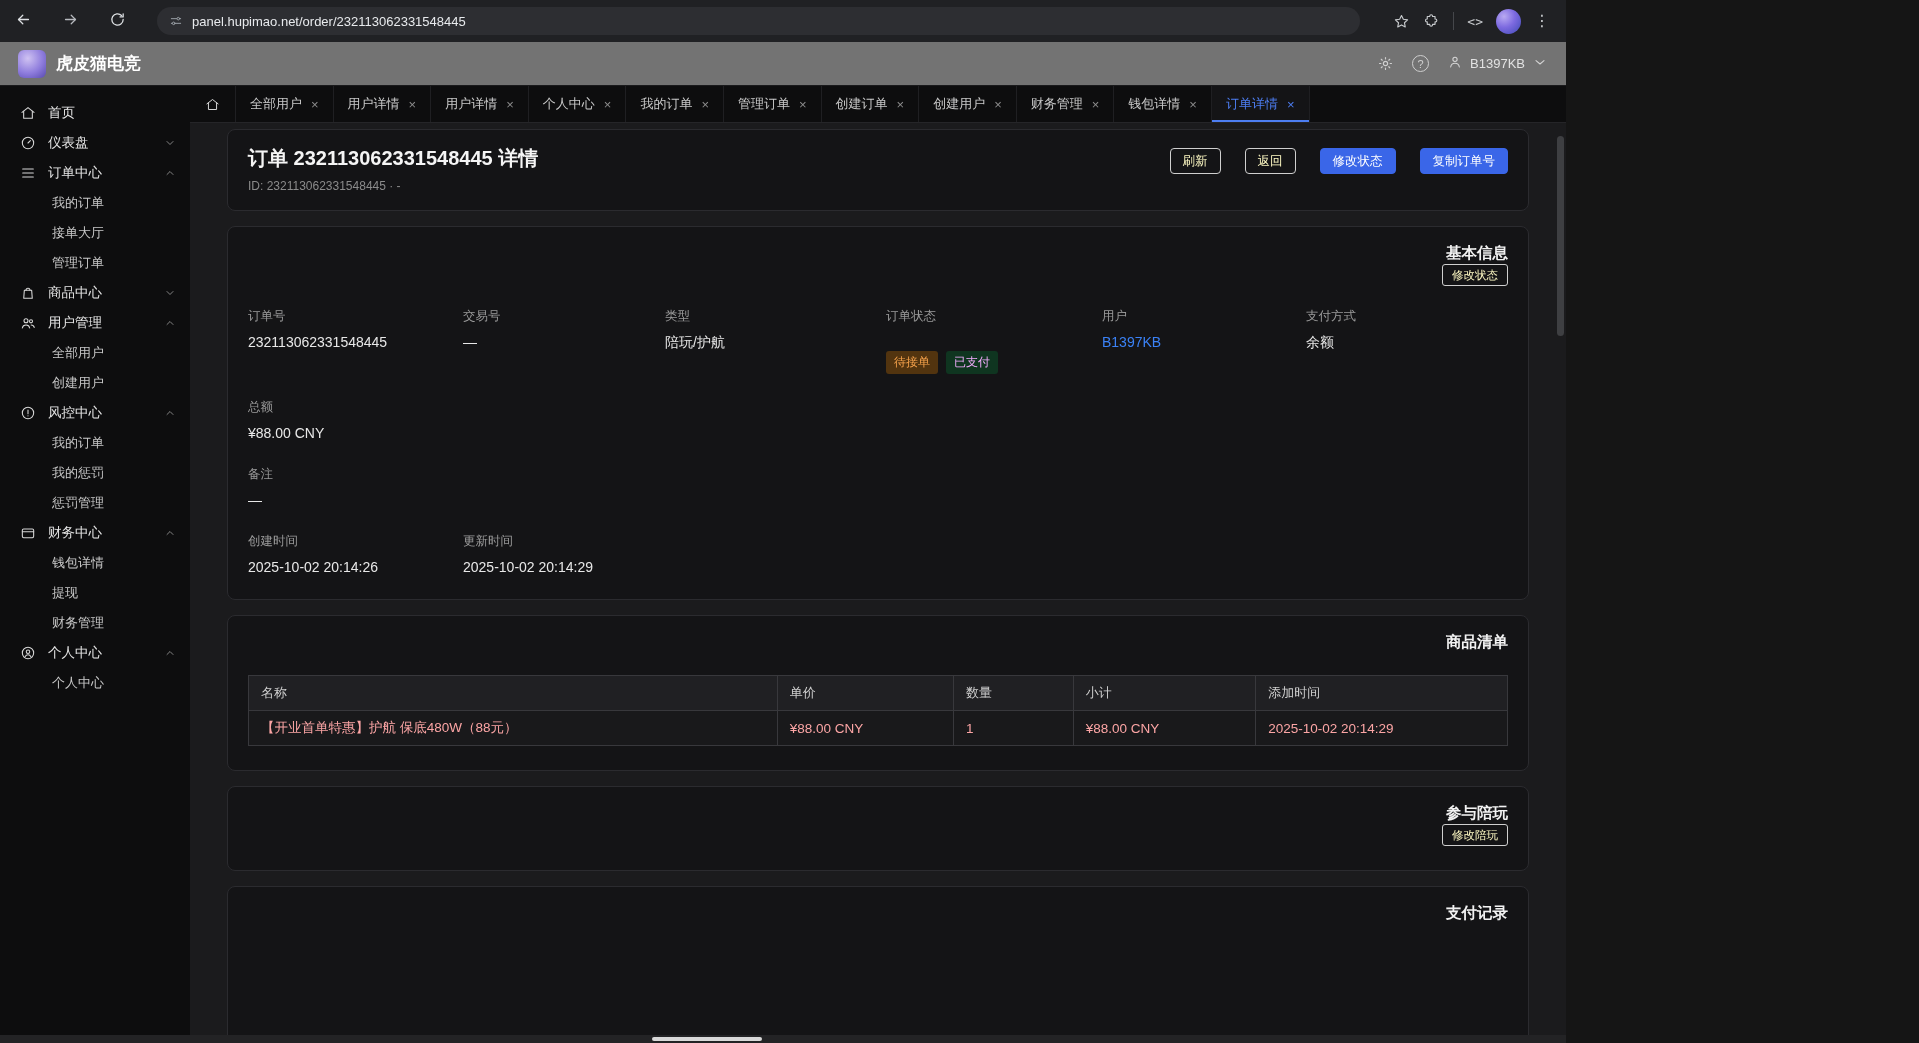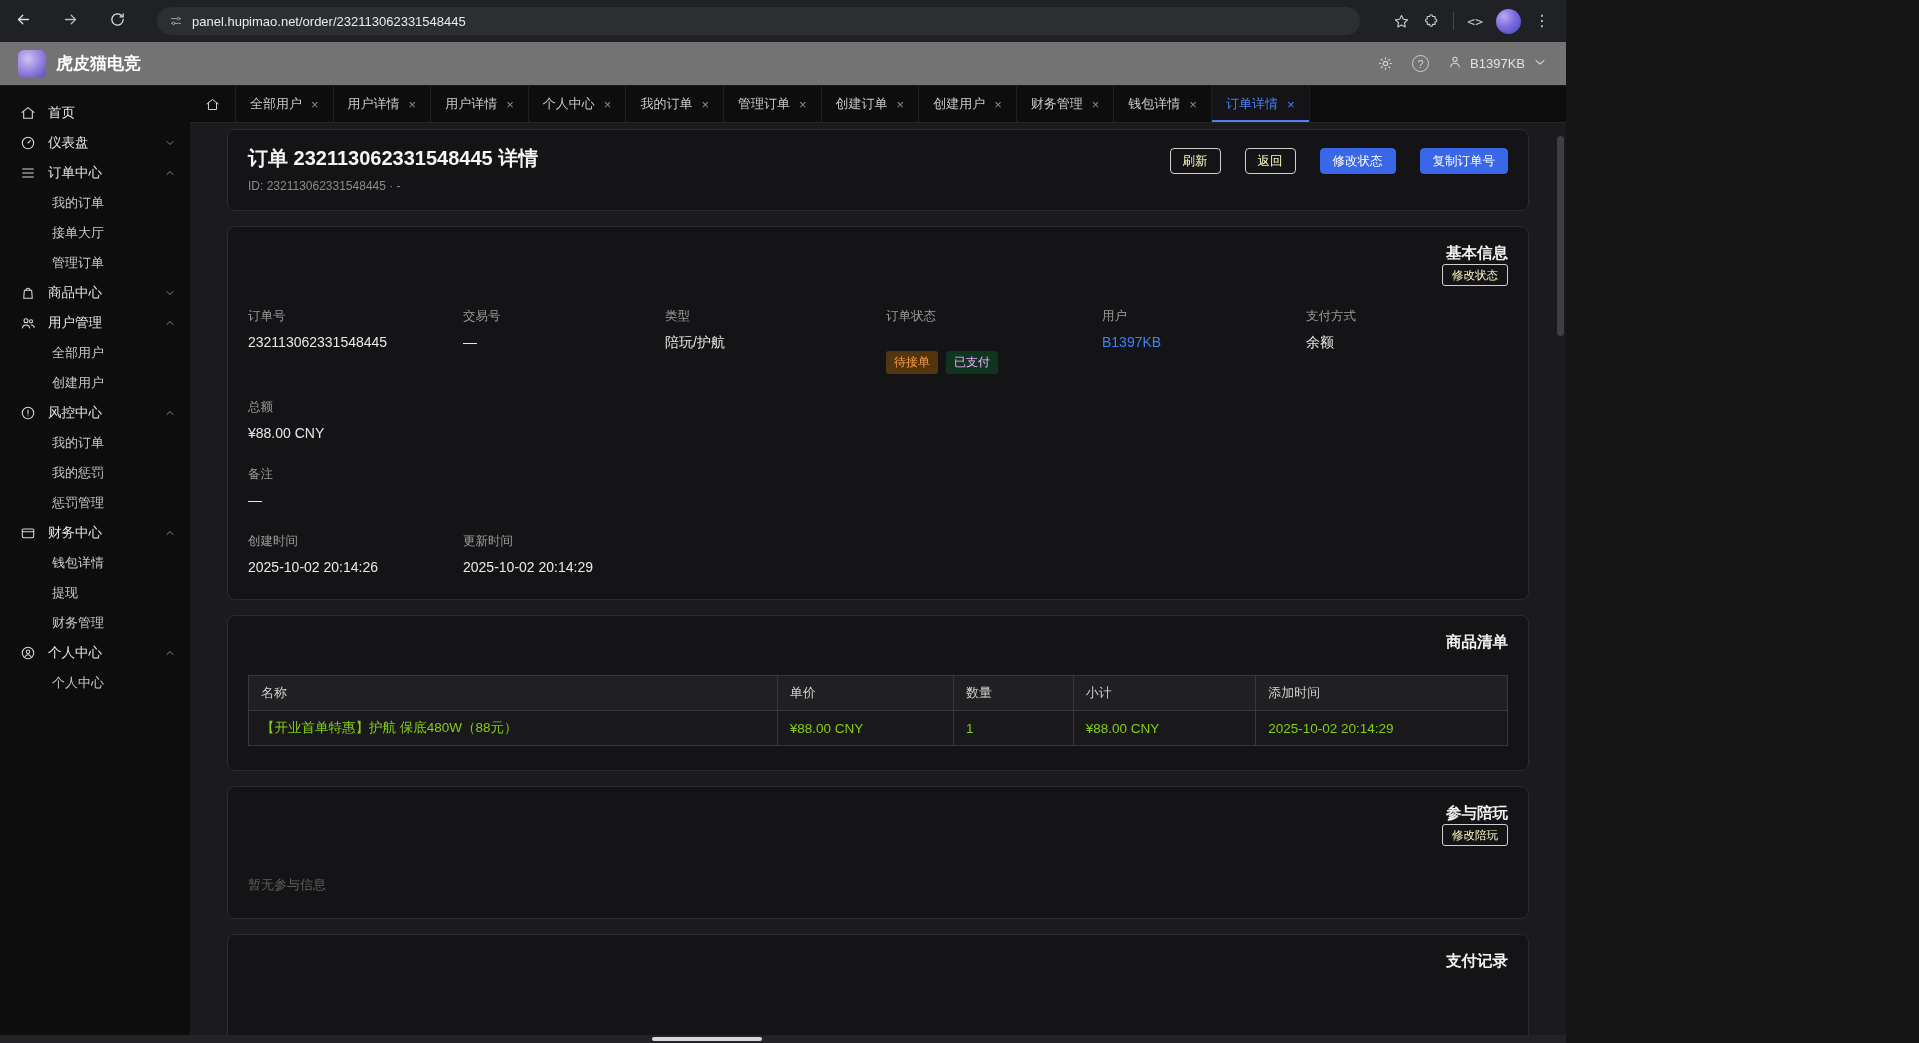--- a/index.html
+++ b/index.html
@@ -84,21 +84,21 @@
   .field.col2 { grid-column:2 / -1; }
   .link { color:#3b82f6; text-decoration:none; cursor:pointer; }
 
   .badge { display:inline-block; padding:3px 8px; border-radius:3px; font-size:12px; margin-right:8px; }
   .badge.pending { background:#52340f; color:#f5a14b;margin-top:17px; }
   .badge.paid { background:#0f3520; color:#f0abfc; }
 
   table.items { width:100%; border-collapse:collapse; }
   .items th, .items td { border:1px solid #38383c; text-align:left; padding:8px 12px;margin-top:11px; }
   .items th { background:#202023; color:#cfcfcf; font-size:13px; font-weight:normal; height:32px; }
-  .items td { background:#19191b; color:#84cc16; font-size:13.5px; height:35px; }
+  .items td { background:#19191b; color:#fca5a5; font-size:13.5px; height:35px; }
 
   .empty-text { color:#5f5f5f; font-size:13px; margin-top:30px; }
   .payments-card { min-height:420px; }
 
   
   .vthumb { position:absolute; right:2px; top:50px; width:7px; height:200px; background:#3e3f42; border-radius:4px; }
   .hscroll { flex:0 0 8px; background:#232325; position:relative; }
   .hthumb { position:absolute; left:652px; top:2px; width:110px; height:4px; background:#d9d9d9; border-radius:2px; }
 </style>
 </head>
@@ -483,21 +483,20 @@
               </tr>
             </tbody>
           </table>
         </div>
 
         <div class="card card-pad">
           <div class="card-head" style="margin-bottom:0;">
             <div class="card-title">参与陪玩</div>
             <div class="btn btn-outline btn-sm">修改陪玩</div>
           </div>
-          <div class="empty-text">暂无参与信息</div>
         </div>
 
         <div class="card card-pad payments-card">
           <div class="card-head">
             <div class="card-title">支付记录</div>
           </div>
         </div>
 
       </div>
 

